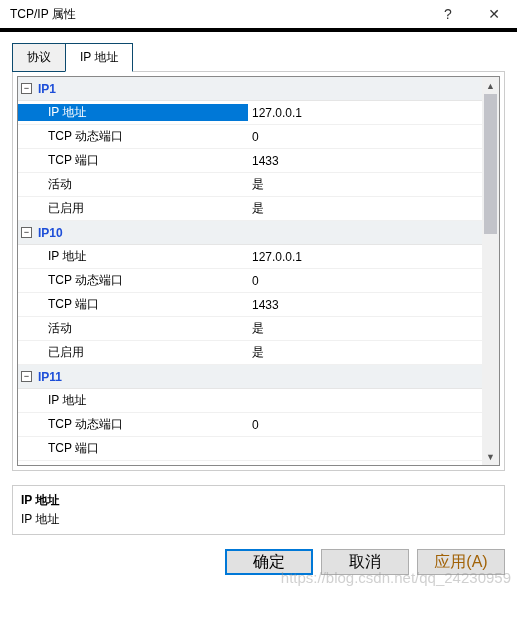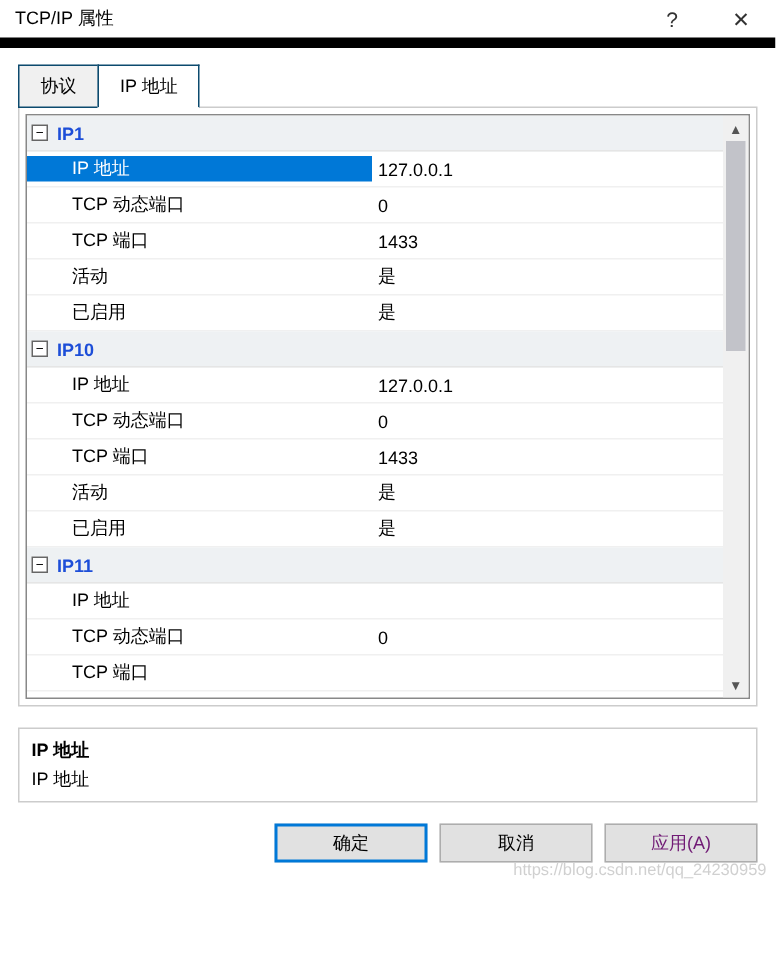--- a/index.html
+++ b/index.html
@@ -9,21 +9,21 @@
   background: #fff;
   width: 517px;
   height: 644px;
   overflow: hidden;
 }
 .titlebar {
   height: 32px;
   display: flex;
   align-items: center;
   padding-left: 10px;
-  border-bottom: 7px solid #000000;
+  border-bottom: 4px solid #000000;
 }
 .titlebar-title { font-size: 12px; flex: 1; }
 .titlebar-btn {
   width: 46px; height: 32px;
   display: flex; align-items: center; justify-content: center;
   font-size: 14px;
   color: #333;
 }
 .content { padding: 10px 12px 8px 12px; }
 .tabs {
@@ -125,34 +125,34 @@
 }
 .desc-title { font-weight: bold; font-size: 12px; margin-bottom: 2px; }
 .desc-text { font-size: 12px; }
 .buttons {
   display: flex;
   justify-content: flex-end;
   gap: 8px;
   padding: 14px 12px;
 }
 .btn {
-  width: 102px;
+  width: 88px;
   height: 26px;
   border: 1px solid #adadad;
   background: #e1e1e1;
-  font-size: 12px;
+  font-size: 16px;
   display: flex; align-items: center; justify-content: center;
 }
 .btn.default { border: 2px solid #0078d7; }
-.btn.disabled { color: #701a75; }
+.btn.disabled { color: #a16207; }
 .watermark {
   position: absolute;
   right: 6px;
   bottom: 58px;
-  font-size: 11px;
+  font-size: 15px;
   color: rgba(150,150,150,0.45);
   pointer-events: none;
 }
 </style>
 </head>
 <body>
 
 <div class="titlebar">
   <span class="titlebar-title">TCP/IP 属性</span>
   <div class="titlebar-btn">?</div>

